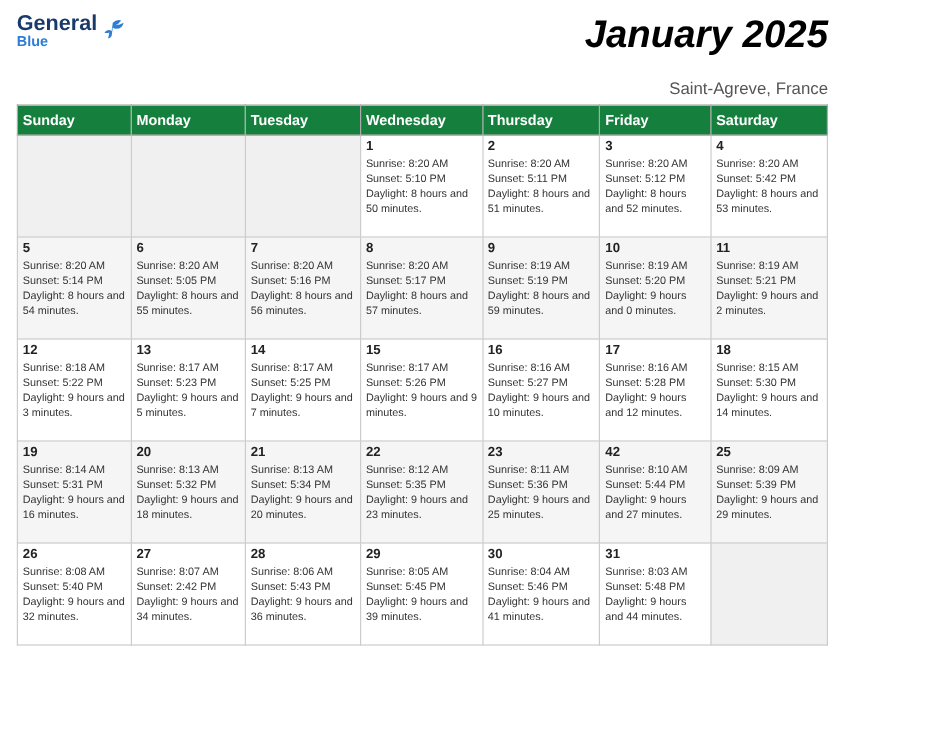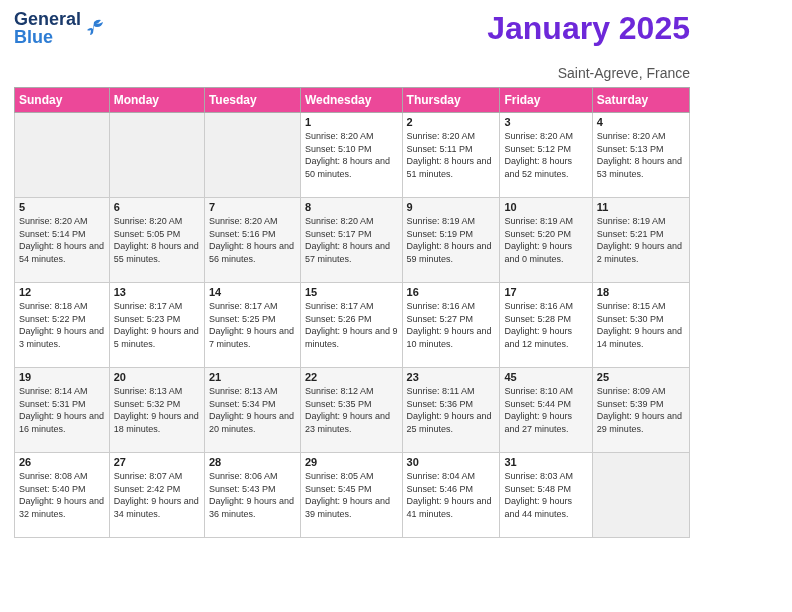--- a/index.html
+++ b/index.html
@@ -25,33 +25,34 @@
       display: flex;
       flex-direction: column;
       align-items: flex-start;
     }
     .title-block {
       text-align: right;
     }
     .month-title {
       font-size: 32px;
       font-weight: bold;
-      color: #6d28d9;
+      color: #000000;
+      font-style: italic;
     }
     .location {
       font-size: 14px;
       color: #555;
       margin-top: 18px;
     }
     .calendar {
       width: 100%;
       border-collapse: collapse;
     }
     .calendar th {
-      background: #ec4899;
+      background: #15803d;
       color: #fff;
       font-size: 12px;
       font-weight: bold;
       padding: 5px 4px;
       text-align: left;
       border: 1px solid #aaa;
     }
     .calendar td {
       vertical-align: top;
       border: 1px solid #ccc;
@@ -82,21 +83,21 @@
   </style>
 </head>
 <body>
 
 <div class="container">
   <div class="header">
     <div class="logo">
       <div style="display:flex;align-items:center;gap:2px;">
         <div style="display:flex;flex-direction:column;line-height:1;">
           <span style="font-size:18px;font-weight:bold;color:#1a3a6b;">General</span>
-          <span style="font-size:18px;font-weight:bold;color:#2e7dd4;">Blue</span>
+          <span style="font-size:12px;font-weight:bold;color:#2e7dd4;">Blue</span>
         </div>
         <svg width="22" height="22" viewBox="0 0 22 22">
           <path d="M11 5 Q14 2 18 3 Q16 6 13 7 Q17 7 20 5 Q19 10 14 10 Q12 10 11 9 L10 16 Q9 18 7 18 Q8 15 8 13 Q6 14 4 13 Q6 11 8 11 Q9 11 10 12 L11 5Z" fill="#2e7dd4"></path>
         </svg>
       </div>
     </div>
     <div class="title-block">
       <div class="month-title">January 2025</div>
       <div class="location">Saint-Agreve, France</div>
     </div>
@@ -137,21 +138,21 @@
           <td>
             <div class="day-num">3</div>
             <div class="day-info">Sunrise: 8:20 AM
 Sunset: 5:12 PM
 Daylight: 8 hours
 and 52 minutes.</div>
           </td>
           <td>
             <div class="day-num">4</div>
             <div class="day-info">Sunrise: 8:20 AM
-Sunset: 5:13 PM
+Sunset: 5:42 PM
 Daylight: 8 hours
 and 53 minutes.</div>
           </td>
         </tr>
         <tr class="row-shaded">
           <td>
             <div class="day-num">5</div>
             <div class="day-info">Sunrise: 8:20 AM
 Sunset: 5:14 PM
 Daylight: 8 hours
@@ -281,21 +282,21 @@
 and 23 minutes.</div>
           </td>
           <td>
             <div class="day-num">23</div>
             <div class="day-info">Sunrise: 8:11 AM
 Sunset: 5:36 PM
 Daylight: 9 hours
 and 25 minutes.</div>
           </td>
           <td>
-            <div class="day-num">45</div>
+            <div class="day-num">42</div>
             <div class="day-info">Sunrise: 8:10 AM
 Sunset: 5:44 PM
 Daylight: 9 hours
 and 27 minutes.</div>
           </td>
           <td>
             <div class="day-num">25</div>
             <div class="day-info">Sunrise: 8:09 AM
 Sunset: 5:39 PM
 Daylight: 9 hours

